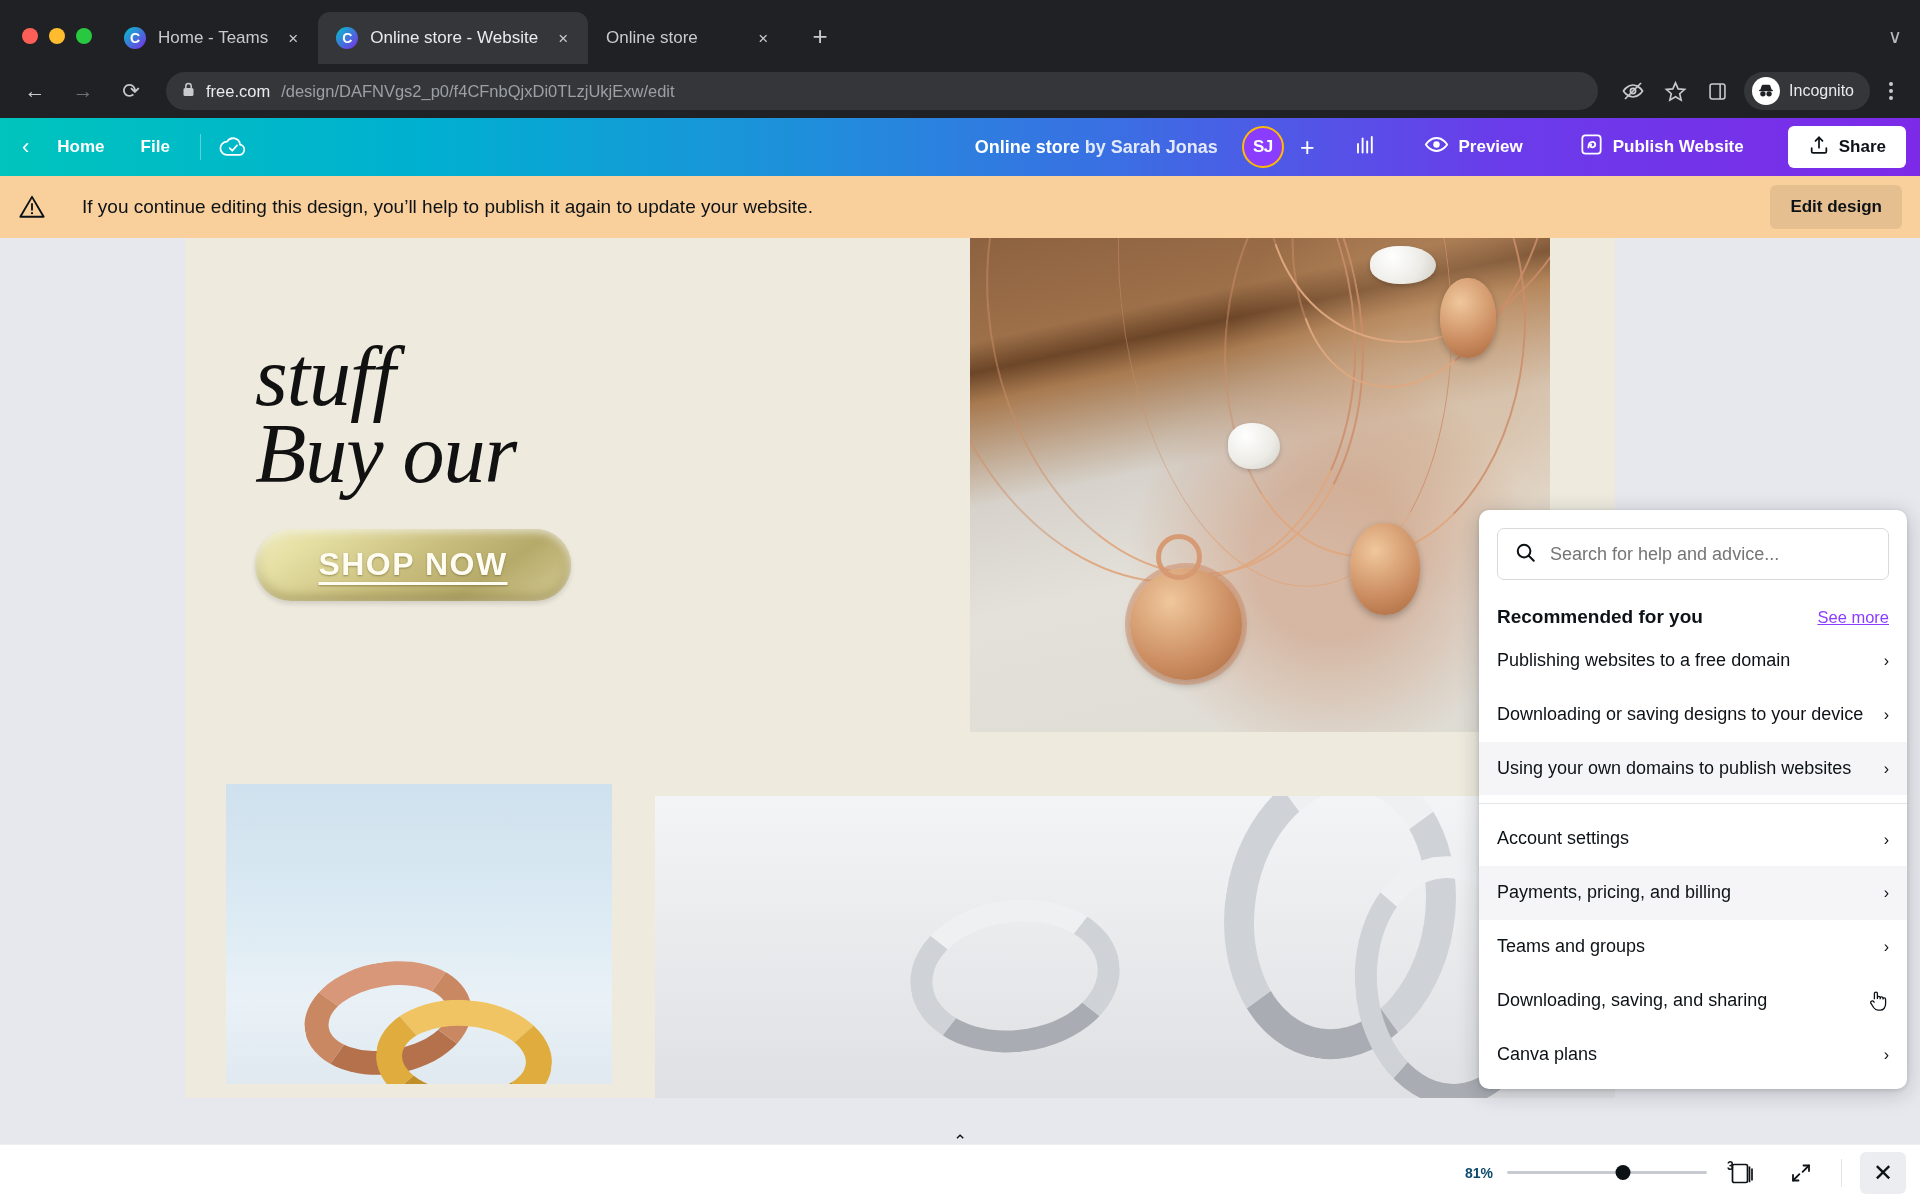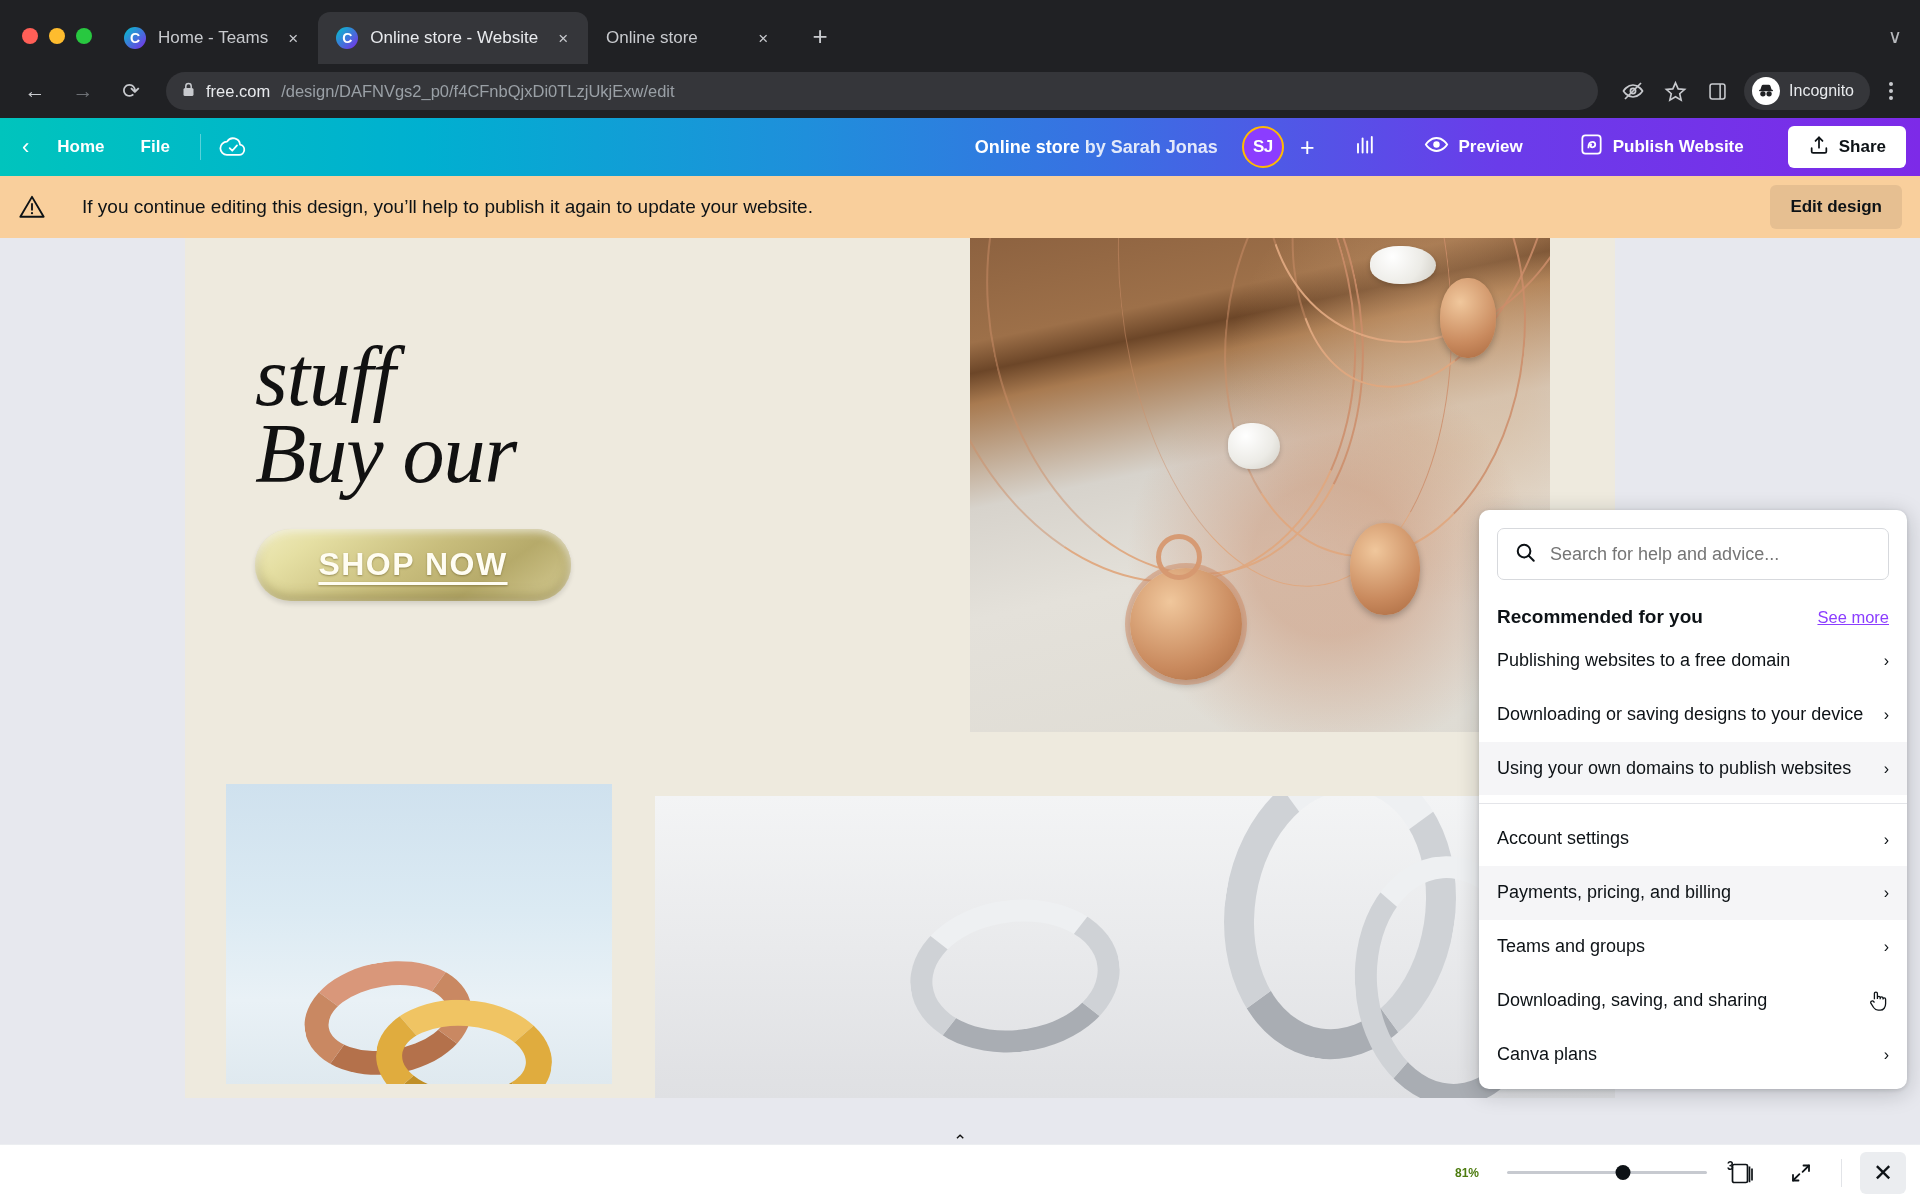--- a/index.html
+++ b/index.html
@@ -248,21 +248,21 @@
   .help-divider { height: 1px; background: #e4e5e9; margin: 8px 0; }
   .cursor-hand { width: 22px; height: 24px; flex-shrink: 0; }
 
   
   .bottombar {
     position: absolute; left: 0; bottom: 0; width: 1920px; height: 56px;
     background: #fff; display: flex; align-items: center;
     padding: 0 14px 0 18px; gap: 14px; border-top: 1px solid #eceef1;
   }
   .bb-spacer { flex: 1; }
-  .zoom-pct { font-size: 12px; color: #4d7c0f; font-weight: 600; min-width: 52px; text-align: center; }
+  .zoom-pct { font-size: 14px; color: #0c4a6e; font-weight: 600; min-width: 52px; text-align: right; }
   .zoom-slider { width: 200px; height: 22px; position: relative; display: flex; align-items: center; }
   .zoom-track { position: absolute; left: 0; right: 0; height: 3px; background: #c7cad0; border-radius: 2px; }
   .zoom-knob {
     position: absolute; left: 58%; width: 15px; height: 15px; border-radius: 50%;
     background: #0d1216; transform: translateX(-50%);
   }
   .bb-icon {
     width: 44px; height: 44px; border-radius: 6px;
     display: flex; align-items: center; justify-content: center; color: #0d1216;
   }

